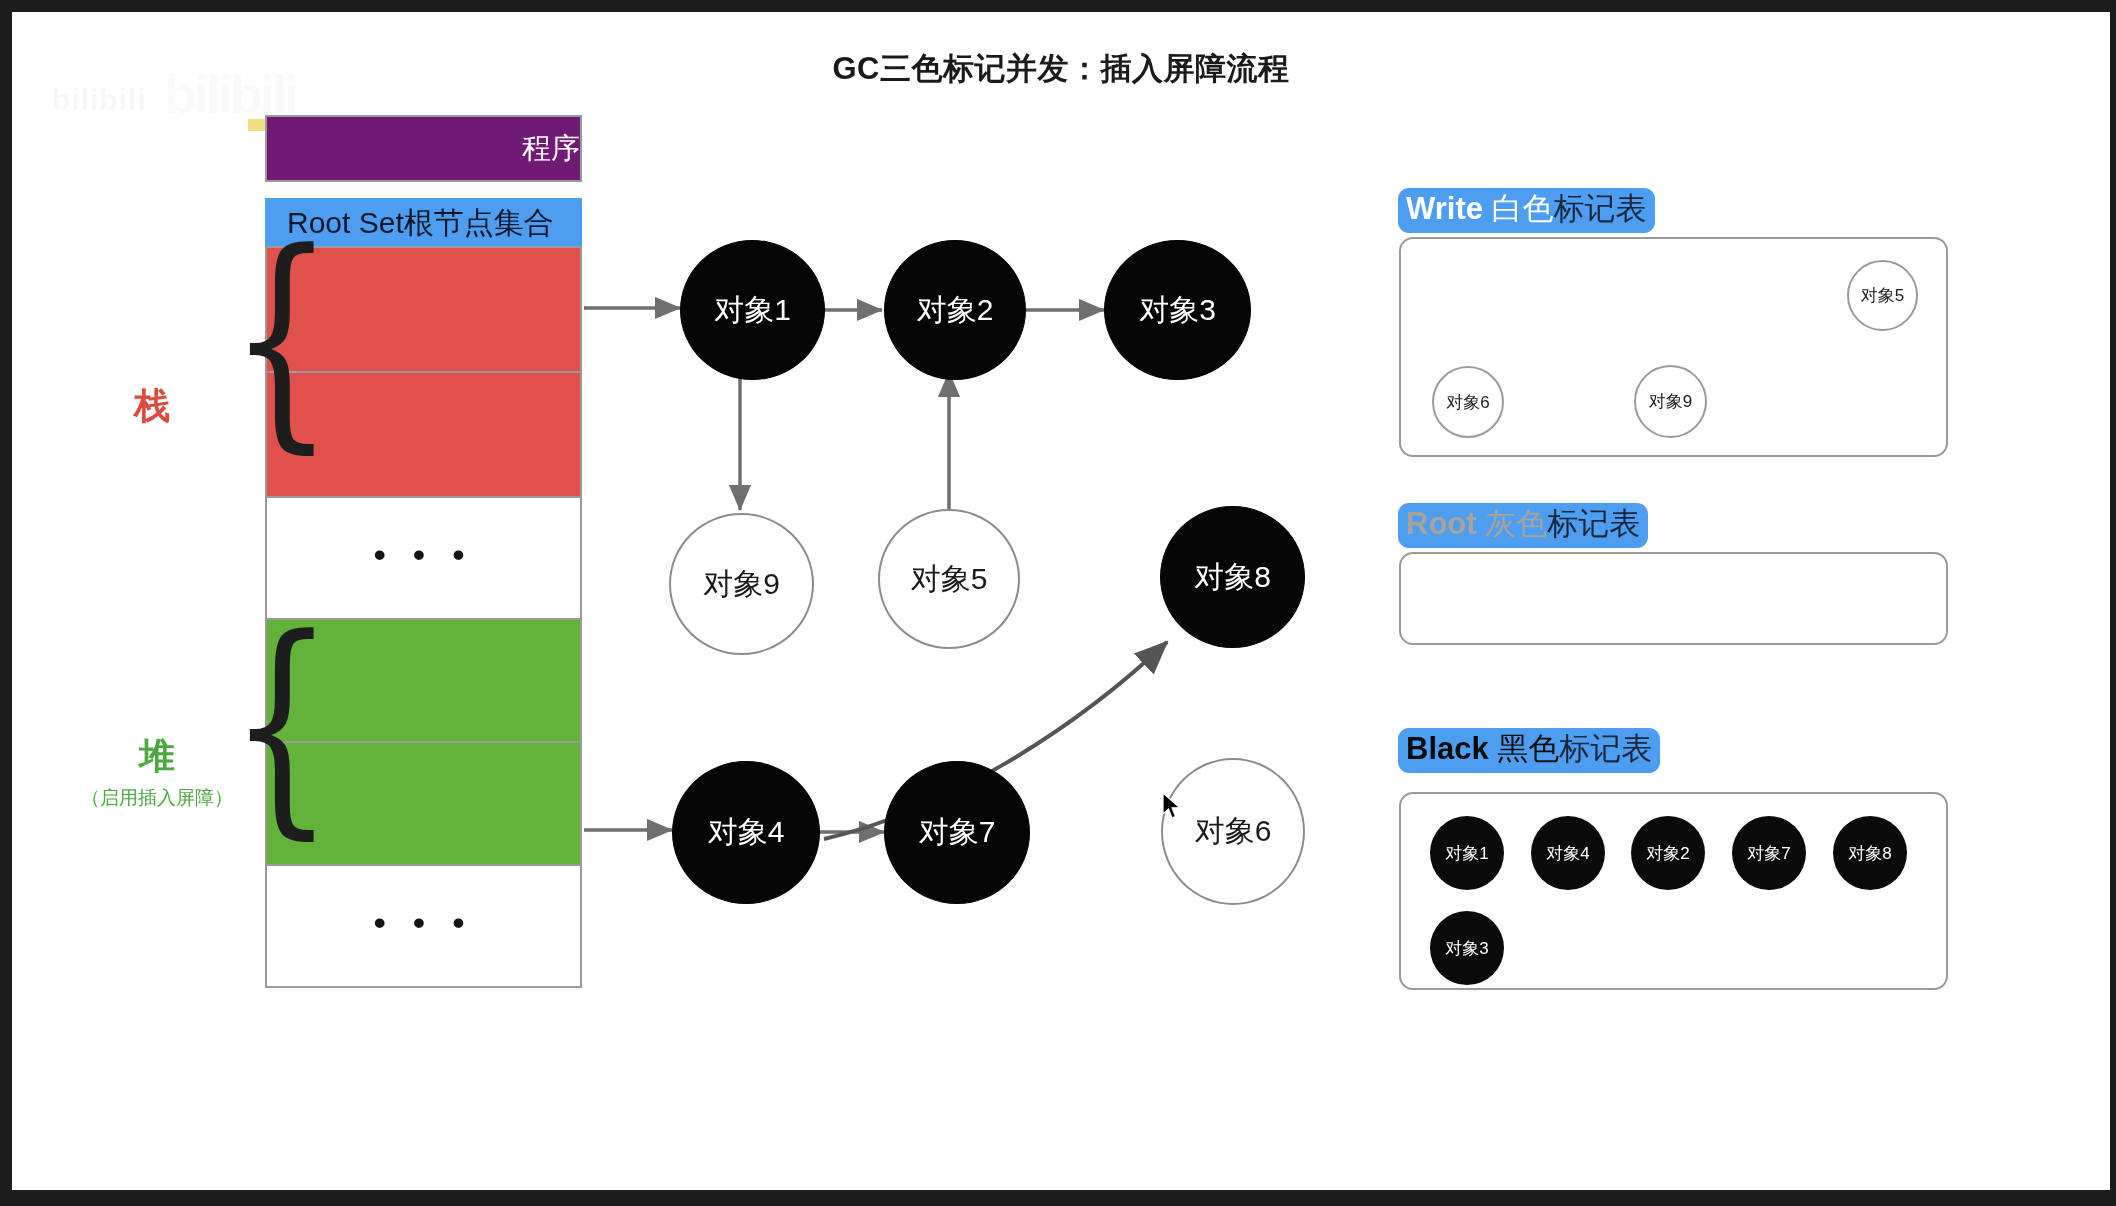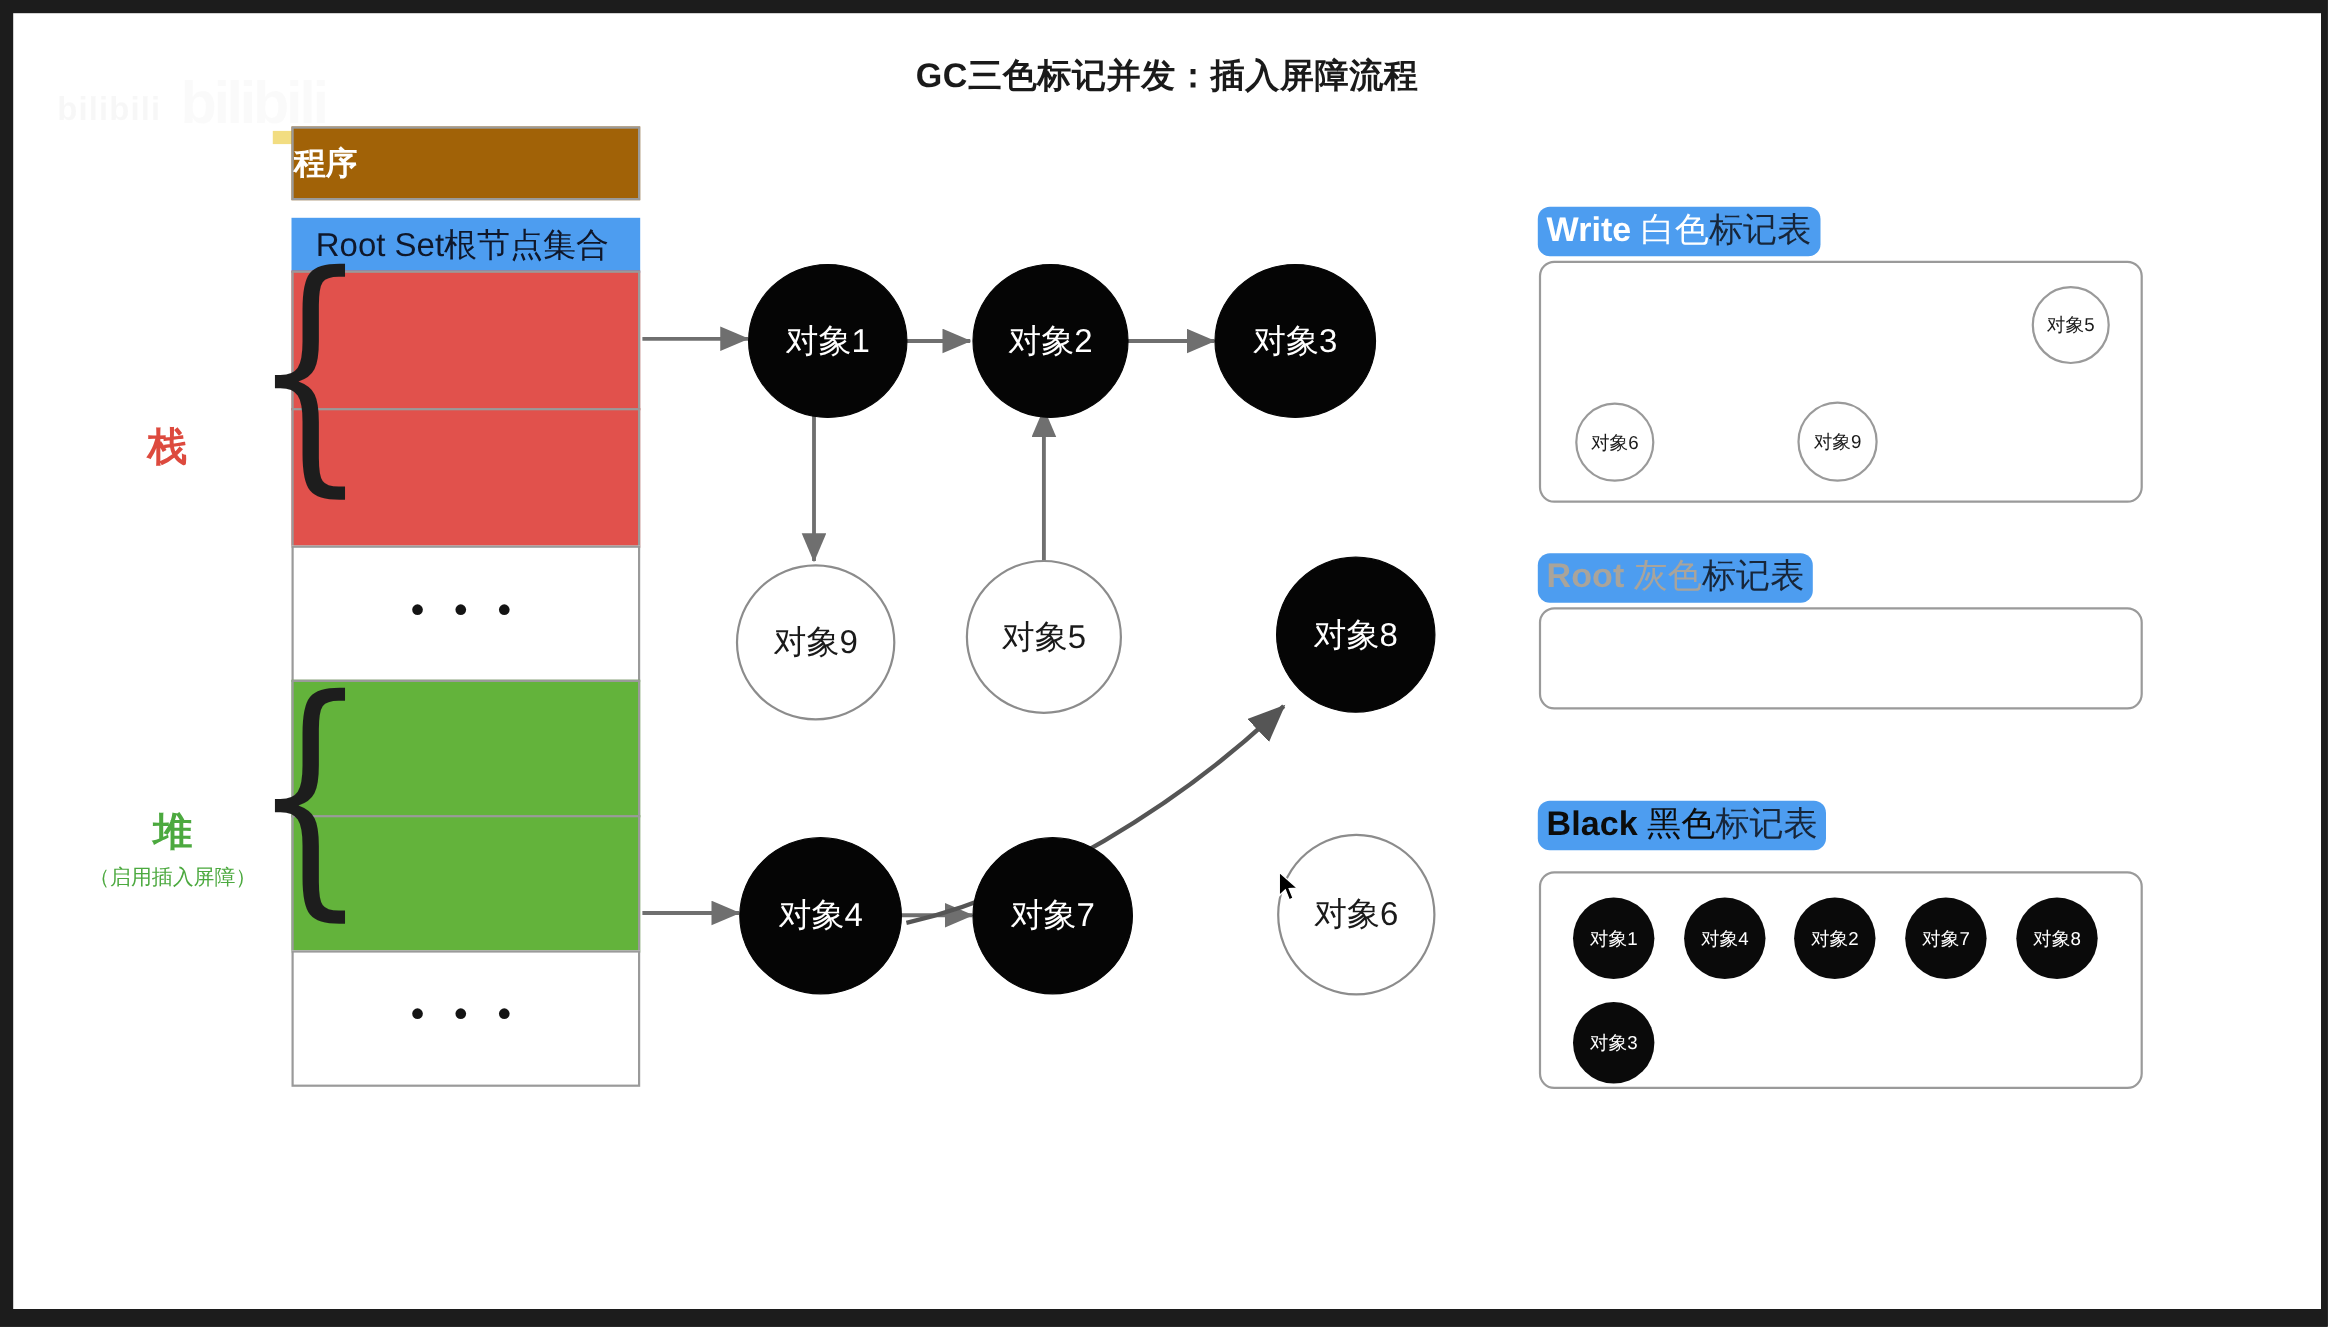--- a/index.html
+++ b/index.html
@@ -76,26 +76,25 @@
   .mem-cell {
     position: relative;
     width: 317px;
     border: 2px solid #9a9a9a;
     margin-top: -2px;
     display: flex;
     align-items: center;
   }
   .mem-program {
     height: 67px;
-    background: #a16207;
-    justify-content: flex-start;
+    background: #701a75;
+    justify-content: flex-end;
     color: #ffffff;
     font-size: 29px;
     margin-top: 0;
-    font-weight: bold;
   }
   .mem-root {
     height: 50px;
     background: #4d9df0;
     border: none;
     padding-left: 22px;
     color: #0f172a;
     font-size: 30px;
     margin-top: 16px;
   }

